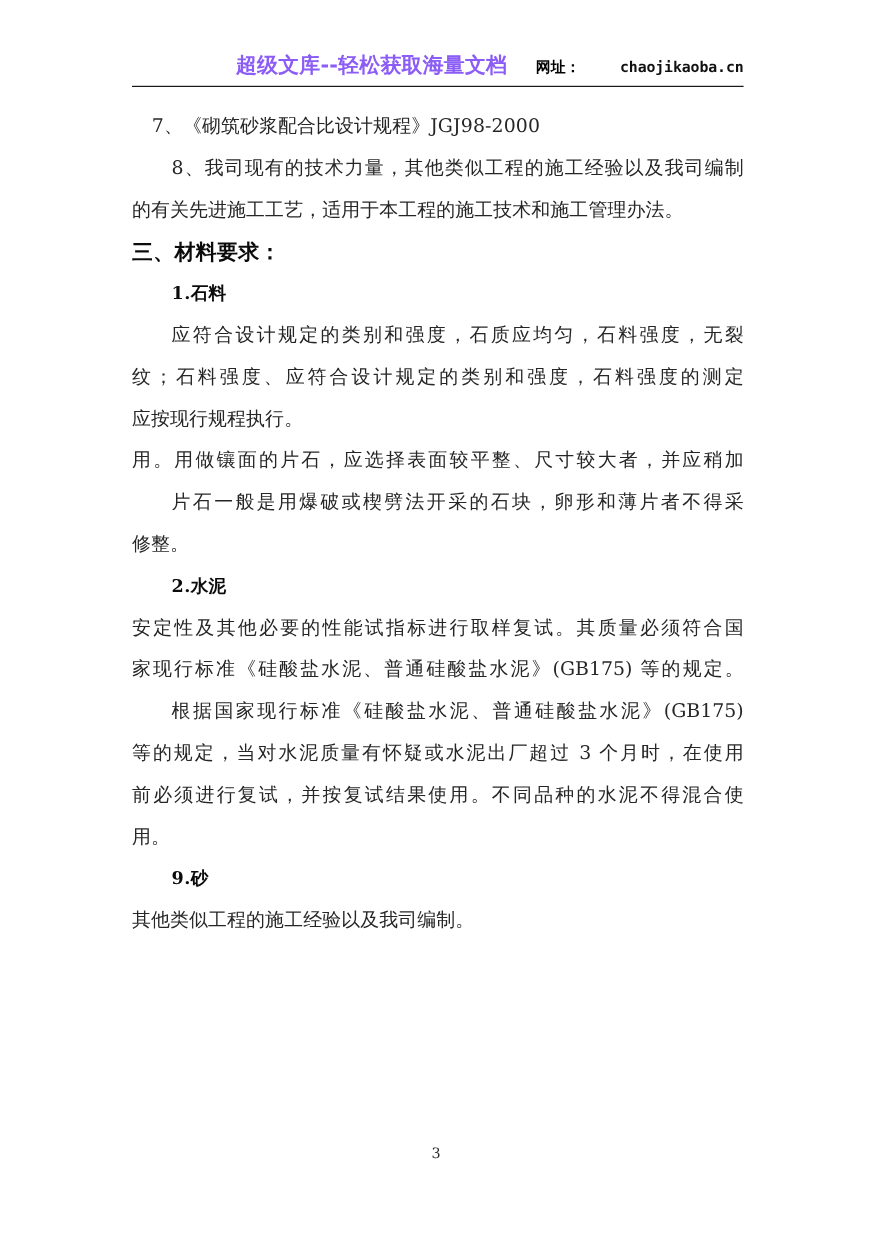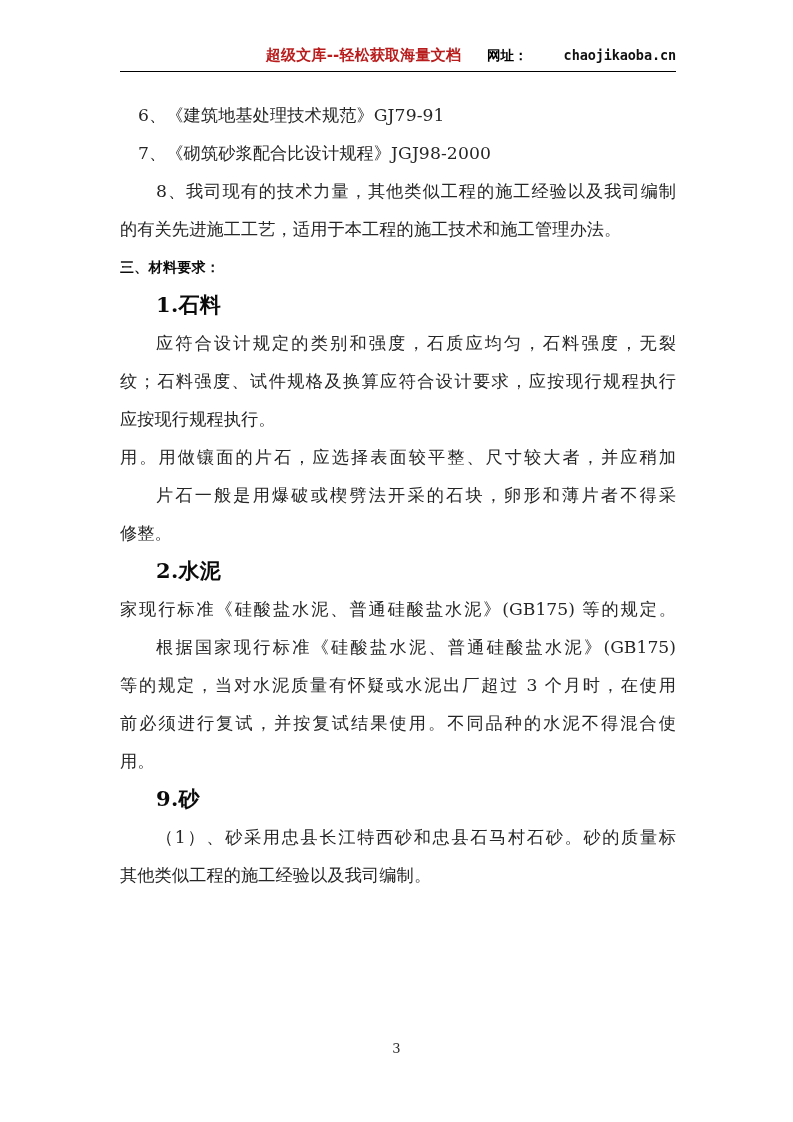--- a/index.html
+++ b/index.html
@@ -35,23 +35,23 @@
   .page-header-inner {
     display: flex;
     justify-content: flex-end;
     align-items: baseline;
     padding-bottom: 6px;
     white-space: nowrap;
   }
   .header-title {
     font-family: "DejaVu Sans", "Liberation Sans", sans-serif;
     font-weight: bold;
-    font-size: 15px;
+    font-size: 19px;
     letter-spacing: 0.2px;
-    color: #b91c1c;
+    color: #8b5cf6;
   }
   .header-gap {
     display: inline-block;
     width: 26px;
   }
   .header-url-label {
     font-family: "DejaVu Sans", "Liberation Sans", sans-serif;
     font-weight: bold;
     font-size: 13.5px;
     color: #000000;
@@ -92,30 +92,30 @@
     white-space: normal;
     text-align: justify;
     text-align-last: justify;
     letter-spacing: 0;
   }
 
   .indent-1 { padding-left: 18px; }
   .indent-2 { padding-left: 36px; }
 
   .heading {
-    font-size: 14px;
+    font-size: 19px;
     line-height: 38px;
     font-weight: bold;
     color: #0b0b0b;
     white-space: nowrap;
     letter-spacing: 0.3px;
   }
   .heading.sub {
     padding-left: 36px;
-    font-size: 21px;
+    font-size: 16px;
   }
 
   
   .page-footer {
     position: absolute;
     left: 0;
     top: 1038px;
     width: 793px;
     text-align: center;
   }
@@ -135,51 +135,50 @@
       <span class="header-title">超级文库--轻松获取海量文档</span>
       <span class="header-gap"></span>
       <span class="header-url-label">网址：</span>
       <span class="header-url-value">chaojikaoba.cn</span>
     </div>
     <div class="header-rule"></div>
   </div>
 
   <div class="content">
 
-    <div class="line indent-1">6、《建筑地基处理技术规范》GJ79-91</div>
 
     <div class="line indent-1">7、《砌筑砂浆配合比设计规程》JGJ98-2000</div>
 
     <div class="line just indent-2">8、我司现有的技术力量，其他类似工程的施工经验以及我司编制</div>
     <div class="line">的有关先进施工工艺，适用于本工程的施工技术和施工管理办法。</div>
 
     <div class="heading">三、材料要求：</div>
 
     <div class="heading sub">1.石料</div>
 
     <div class="line just indent-2">应符合设计规定的类别和强度，石质应均匀，石料强度，无裂</div>
-    <div class="line just">纹；石料强度、试件规格及换算应符合设计要求，应按现行规程执行</div>
+    <div class="line just">纹；石料强度、应符合设计规定的类别和强度，石料强度的测定</div>
     <div class="line">应按现行规程执行。</div>
 
     <div class="line just">用。用做镶面的片石，应选择表面较平整、尺寸较大者，并应稍加</div>
     <div class="line just indent-2">片石一般是用爆破或楔劈法开采的石块，卵形和薄片者不得采</div>
     <div class="line">修整。</div>
 
     <div class="heading sub">2.水泥</div>
 
+    <div class="line just">安定性及其他必要的性能试指标进行取样复试。其质量必须符合国</div>
     <div class="line just">家现行标准《硅酸盐水泥、普通硅酸盐水泥》(GB175) 等的规定。</div>
 
     <div class="line just indent-2">根据国家现行标准《硅酸盐水泥、普通硅酸盐水泥》(GB175)</div>
     <div class="line just">等的规定，当对水泥质量有怀疑或水泥出厂超过 3 个月时，在使用</div>
     <div class="line just">前必须进行复试，并按复试结果使用。不同品种的水泥不得混合使</div>
     <div class="line">用。</div>
 
     <div class="heading sub">9.砂</div>
 
-    <div class="line just indent-2">（1）、砂采用忠县长江特西砂和忠县石马村石砂。砂的质量标</div>
     <div class="line">其他类似工程的施工经验以及我司编制。</div>
 
   </div>
 
   <div class="page-footer">
     <span class="page-number">3</span>
   </div>
 
 </div>
 

